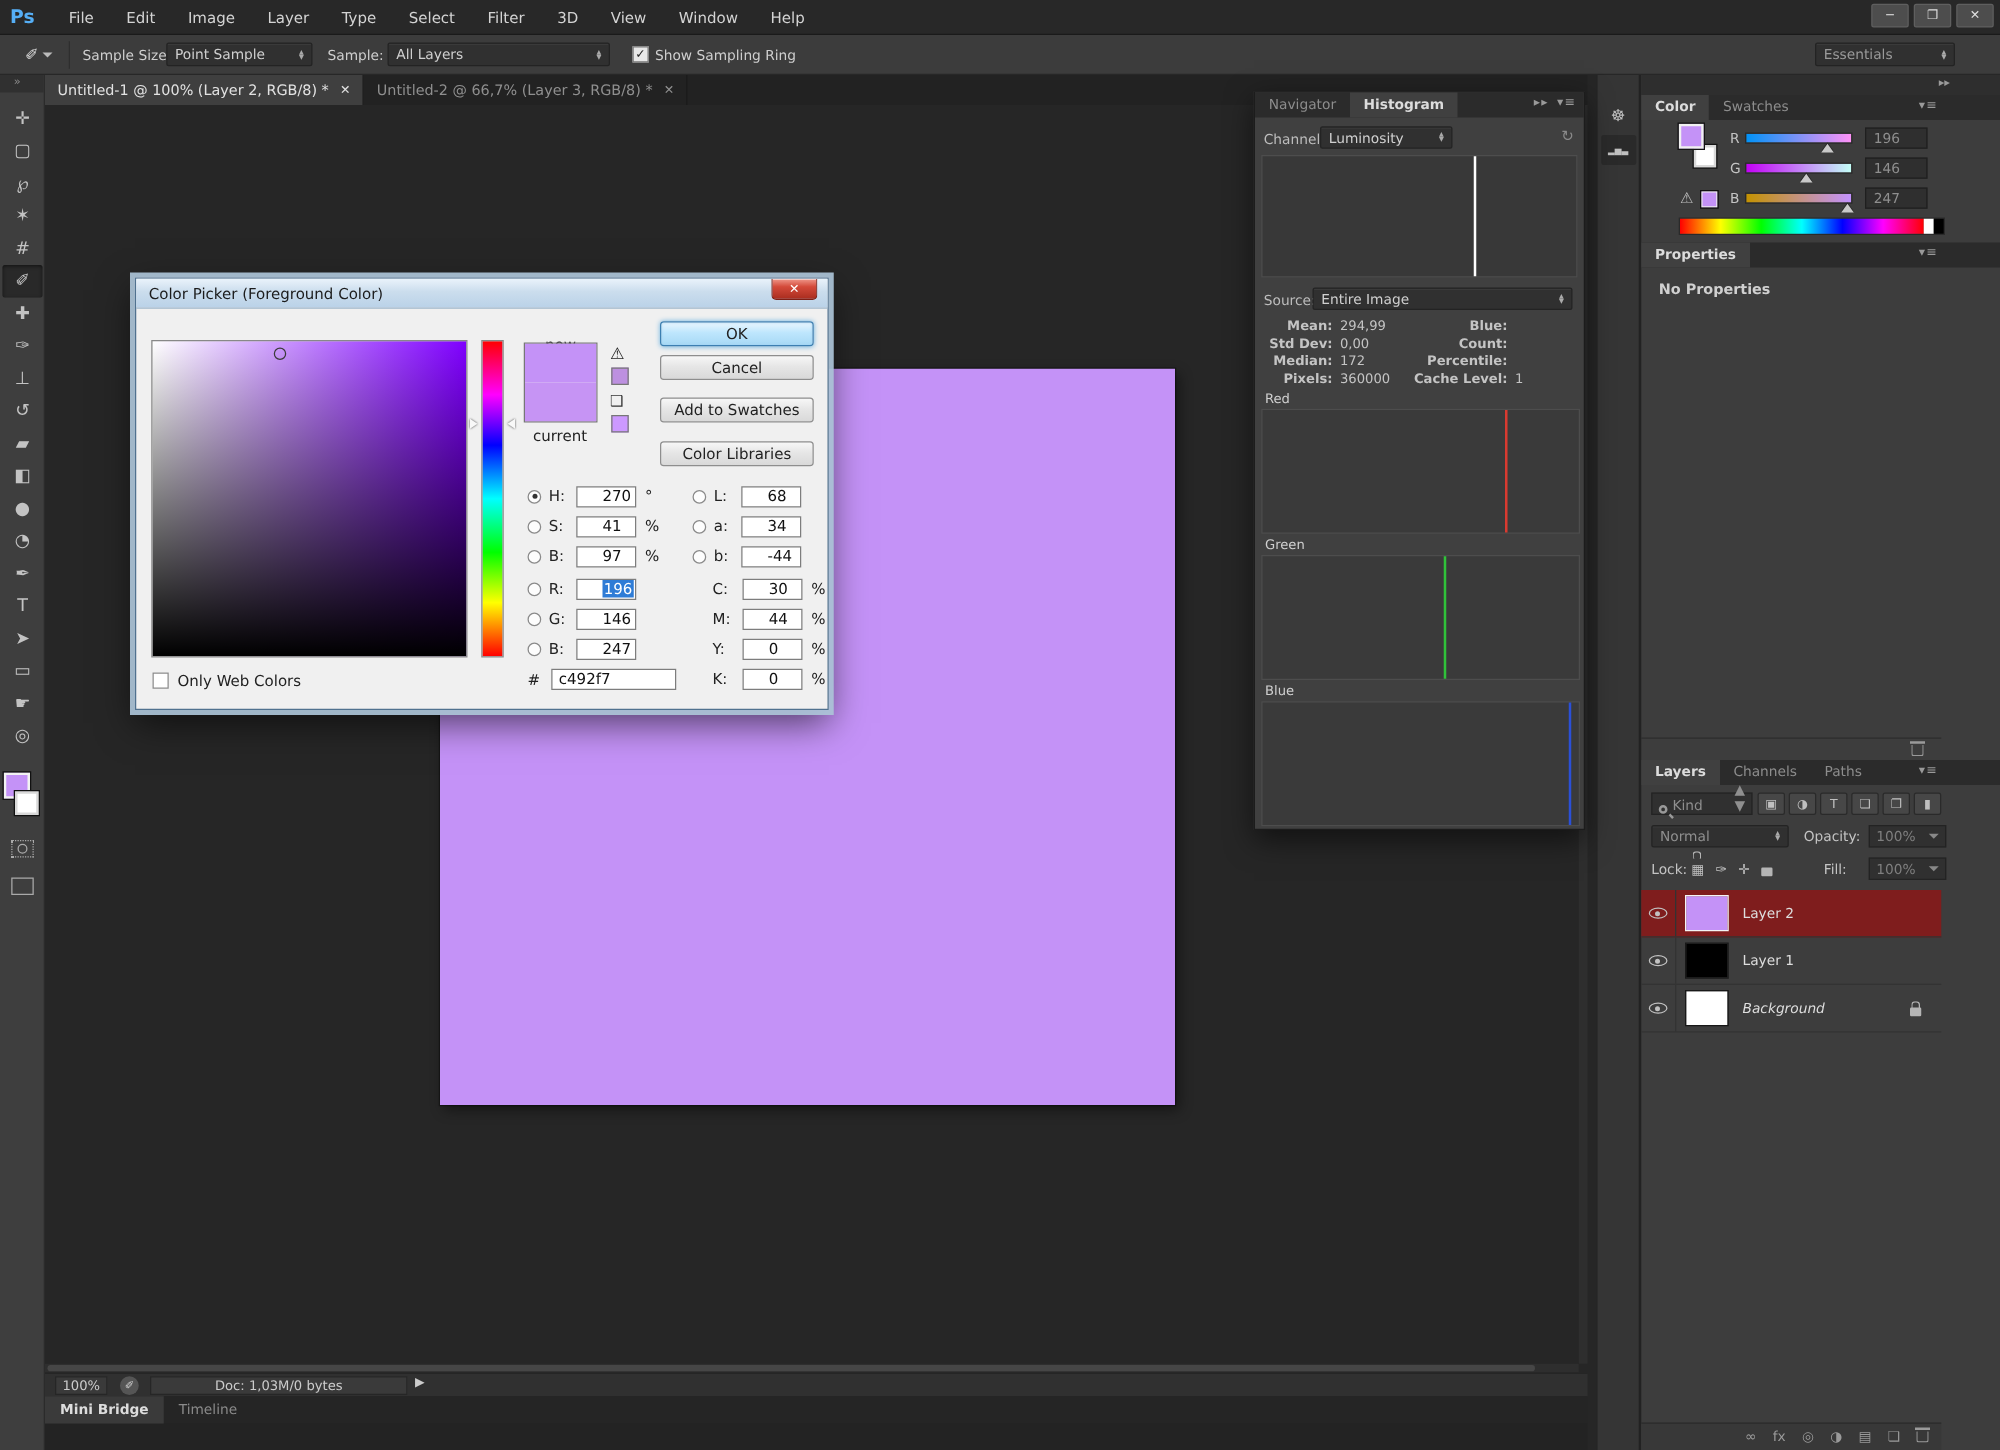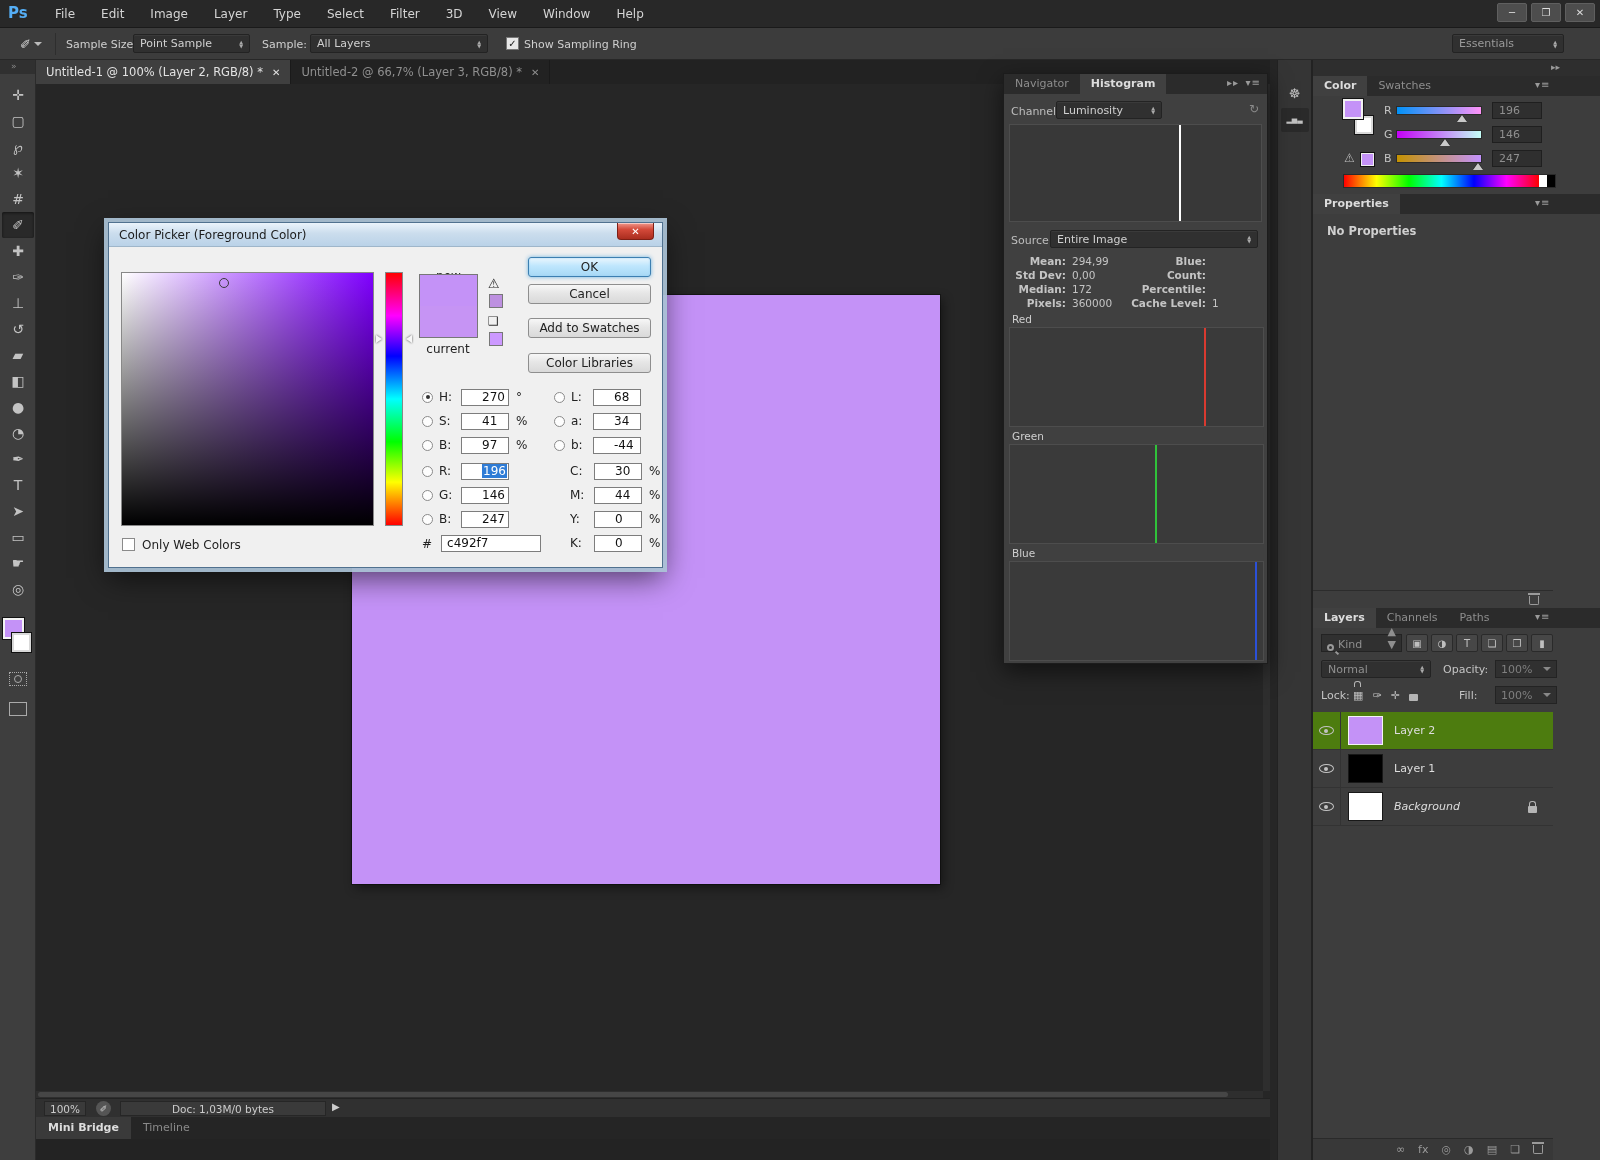--- a/index.html
+++ b/index.html
@@ -149,21 +149,21 @@
   #opacity-dd{left:182px;}
   #lp-lock{position:absolute;left:0;top:76px;width:240px;height:24px;}
   #lock-label{position:absolute;left:8px;top:5px;color:#c4c4c4;}
   #lock-icons{position:absolute;left:40px;top:2px;display:flex;gap:9px;font-size:11px;color:#bdbdbd;align-items:center;height:18px;}
   .padlock{position:relative;width:9px;height:7px;background:#b5b5b5;border-radius:1px;margin-top:4px;}
   .padlock::before{content:"";position:absolute;left:1px;top:-5px;width:5px;height:5px;border:1.5px solid #b5b5b5;border-bottom:none;border-radius:3px 3px 0 0;}
   #fill-label{position:absolute;left:146px;top:5px;color:#c4c4c4;}
   #fill-dd{left:182px;}
   #layer-rows{position:absolute;left:0;top:104px;width:240px;}
   .layer-row{height:38px;display:flex;align-items:center;border-bottom:1px solid #333;position:relative;}
-  .layer-row.selected{background:#4d7c0f;}
+  .layer-row.selected{background:#7f1d1d;}
   .eye-cell{width:28px;align-self:stretch;border-right:1px solid #333;display:flex;align-items:center;justify-content:center;}
   .eye{width:15px;height:9px;border:1px solid #c2c2c2;border-radius:50%;position:relative;}
   .eye::after{content:"";position:absolute;left:4px;top:1.5px;width:4px;height:4px;border-radius:50%;background:#c2c2c2;}
   .layer-thumb{width:33px;height:27px;margin-left:8px;outline:1px solid #181818;}
   .layer-row.selected .layer-thumb{outline:1px solid #f4f4f4;}
   .layer-label{margin-left:12px;color:#dedede;font-size:11px;}
   .layer-row.italic .layer-label{font-style:italic;}
   .layer-row .padlock{display:none;position:absolute;right:16px;top:14px;}
   .layer-row.locked .padlock{display:block;}
   #lp-bottom{position:absolute;left:0;bottom:0;width:240px;height:22px;background:#383838;border-top:1px solid #2a2a2a;

